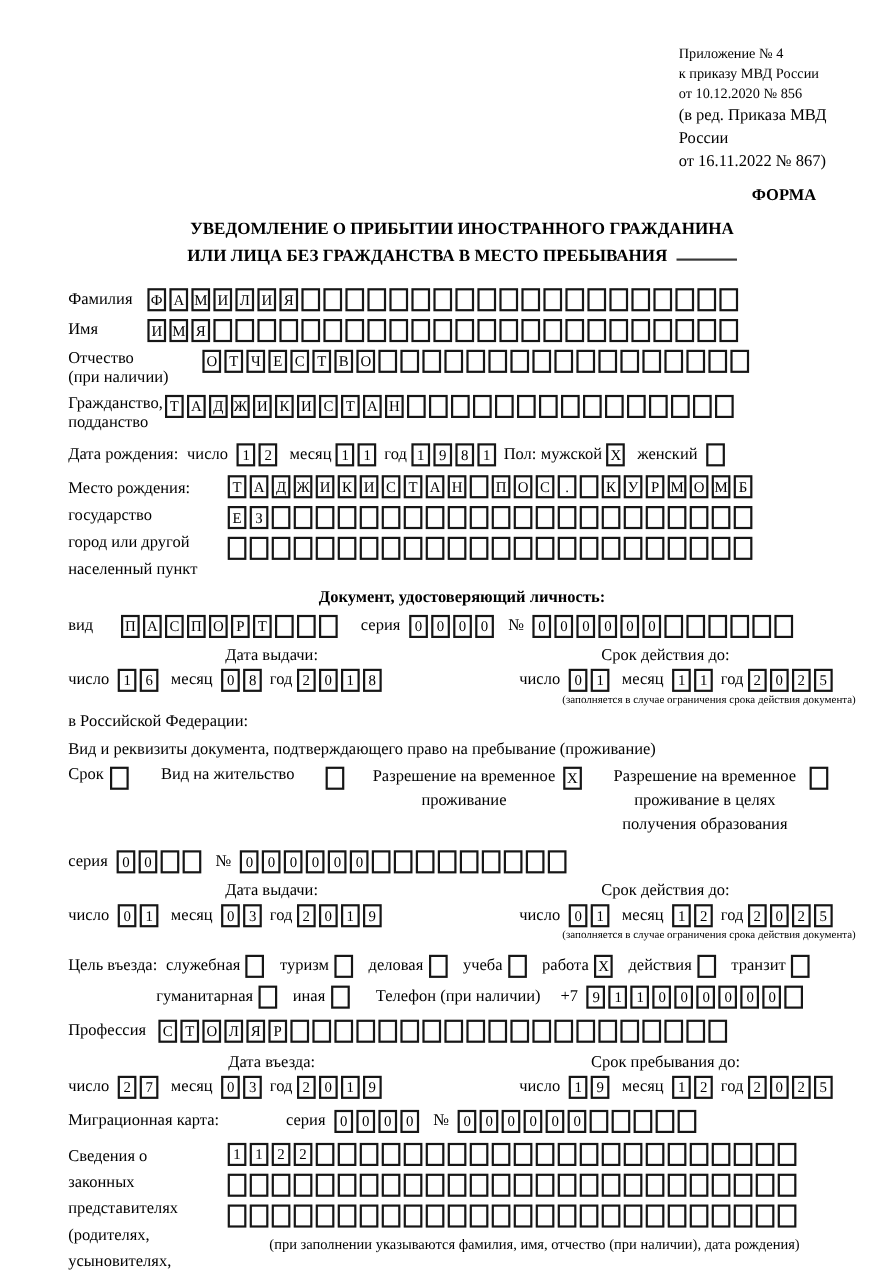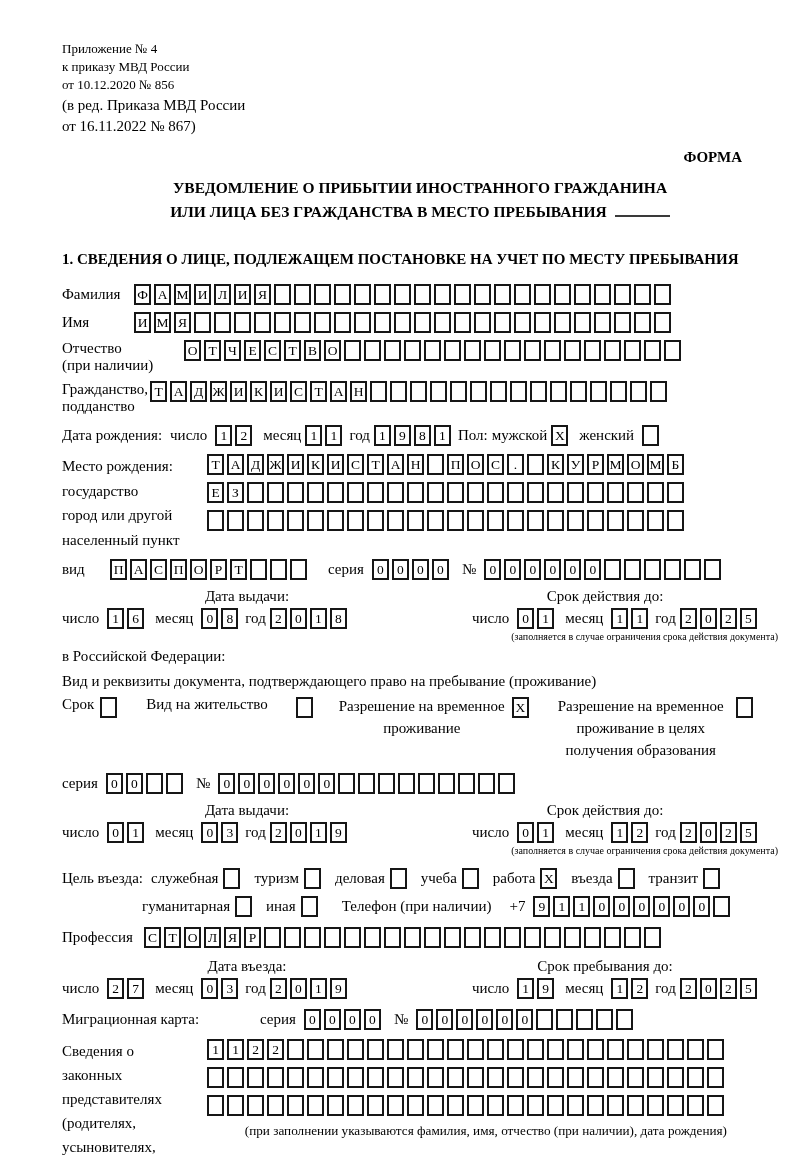--- a/index.html
+++ b/index.html
@@ -19,21 +19,21 @@
     display: inline-block;
     width: 17px; height: 21px;
     border: 2px solid #161616;
     margin-right: 3px;
     text-align: center;
     font-size: 13.5px; line-height: 18px;
     overflow: hidden;
   }
   .boxrow { display: inline-flex; align-items: center; white-space: nowrap; }
 
-  .hdr-right { font-size: 13px; line-height: 1.4; }
+  .hdr-right { margin-left: 555px; font-size: 13px; line-height: 1.4; }
   .hdr-right .sm { font-size: 15px; }
   .forma { text-align: right; padding-right: 36px; font-weight: bold; font-size: 15px; margin-top: 12px; }
 
   .title { text-align: center; font-weight: bold; font-size: 15.5px; line-height: 1.6; margin-top: 10px; }
   .blank-line { display: inline-block; width: 55px; border-bottom: 2px solid #3a3a3a; height: 13px; margin-left: 8px; }
 
   .sect { font-weight: bold; font-size: 15px; margin-top: 26px; }
 
   .frow { display: flex; align-items: center; margin-top: 7px; white-space: nowrap; }
   .frow-top { align-items: flex-start; }
@@ -90,21 +90,20 @@
     <div class="sm">от 16.11.2022 № 867)</div>
   </div>
 
   <div class="forma">ФОРМА</div>
 
   <div class="title">
     <div>УВЕДОМЛЕНИЕ О ПРИБЫТИИ ИНОСТРАННОГО ГРАЖДАНИНА</div>
     <div><span>ИЛИ ЛИЦА БЕЗ ГРАЖДАНСТВА В МЕСТО ПРЕБЫВАНИЯ</span><span class="blank-line"></span></div>
   </div>
 
-  <div class="sect">1. СВЕДЕНИЯ О ЛИЦЕ, ПОДЛЕЖАЩЕМ ПОСТАНОВКЕ НА УЧЕТ ПО МЕСТУ ПРЕБЫВАНИЯ</div>
 
   <div class="frow" style="margin-top:16px">
     <span class="w72">Фамилия</span>
     <span class="boxrow">
         <span class="cb">Ф</span>
         <span class="cb">А</span>
         <span class="cb">М</span>
         <span class="cb">И</span>
         <span class="cb">Л</span>
         <span class="cb">И</span>
@@ -346,20 +345,21 @@
           <span class="cb"></span>
           <span class="cb"></span>
           <span class="cb"></span>
           <span class="cb"></span>
           <span class="cb"></span>
           <span class="cb"></span>
         </span>
     </span>
   </div>
 
+  <div class="doc-head">Документ, удостоверяющий личность:</div>
 
   <div class="frow">
     <span style="width:48px;flex:0 0 48px">вид</span>
     <span class="boxrow">
         <span class="cb">П</span>
         <span class="cb">А</span>
         <span class="cb">С</span>
         <span class="cb">П</span>
         <span class="cb">О</span>
         <span class="cb">Р</span>
@@ -572,21 +572,21 @@
           <span class="cb"></span>
         </span>
       </span>
     <span class="ckitem">
         <span class="lab">работа</span>
         <span class="boxrow">
           <span class="cb">X</span>
         </span>
       </span>
     <span class="ckitem">
-        <span class="lab">въезда</span>
+        <span class="lab">действия</span>
         <span class="boxrow">
           <span class="cb"></span>
         </span>
       </span>
     <span class="ckitem">
         <span class="lab">транзит</span>
         <span class="boxrow">
           <span class="cb"></span>
         </span>
       </span>

